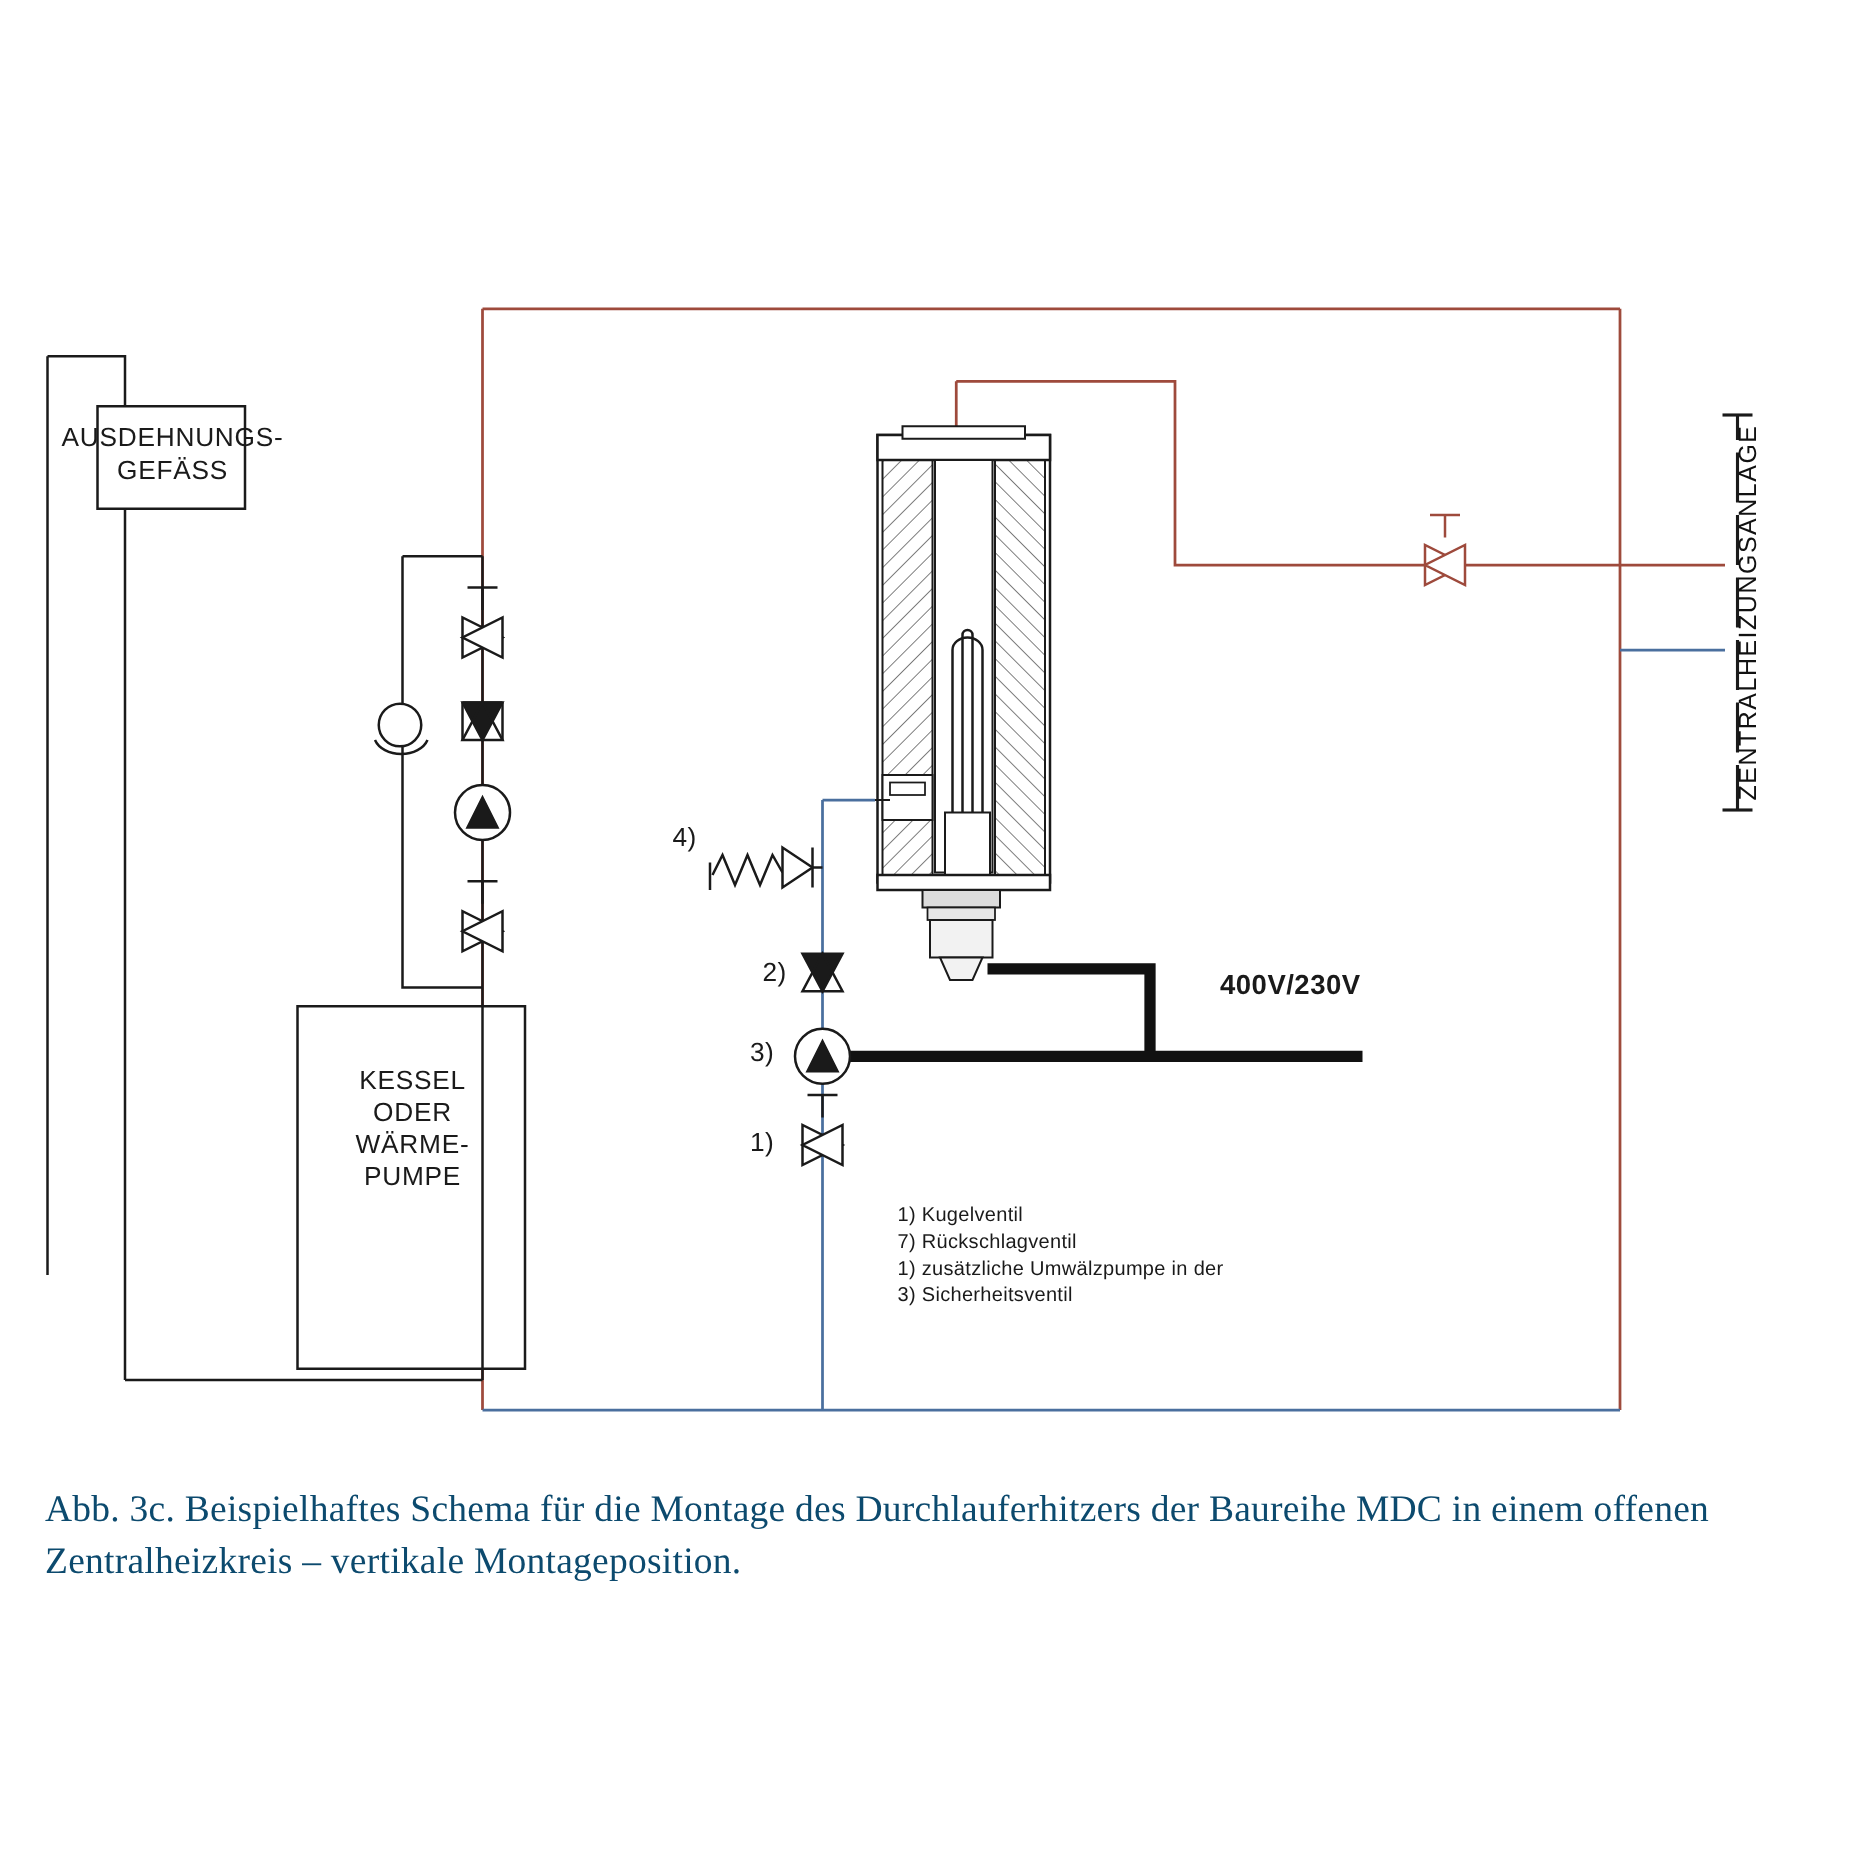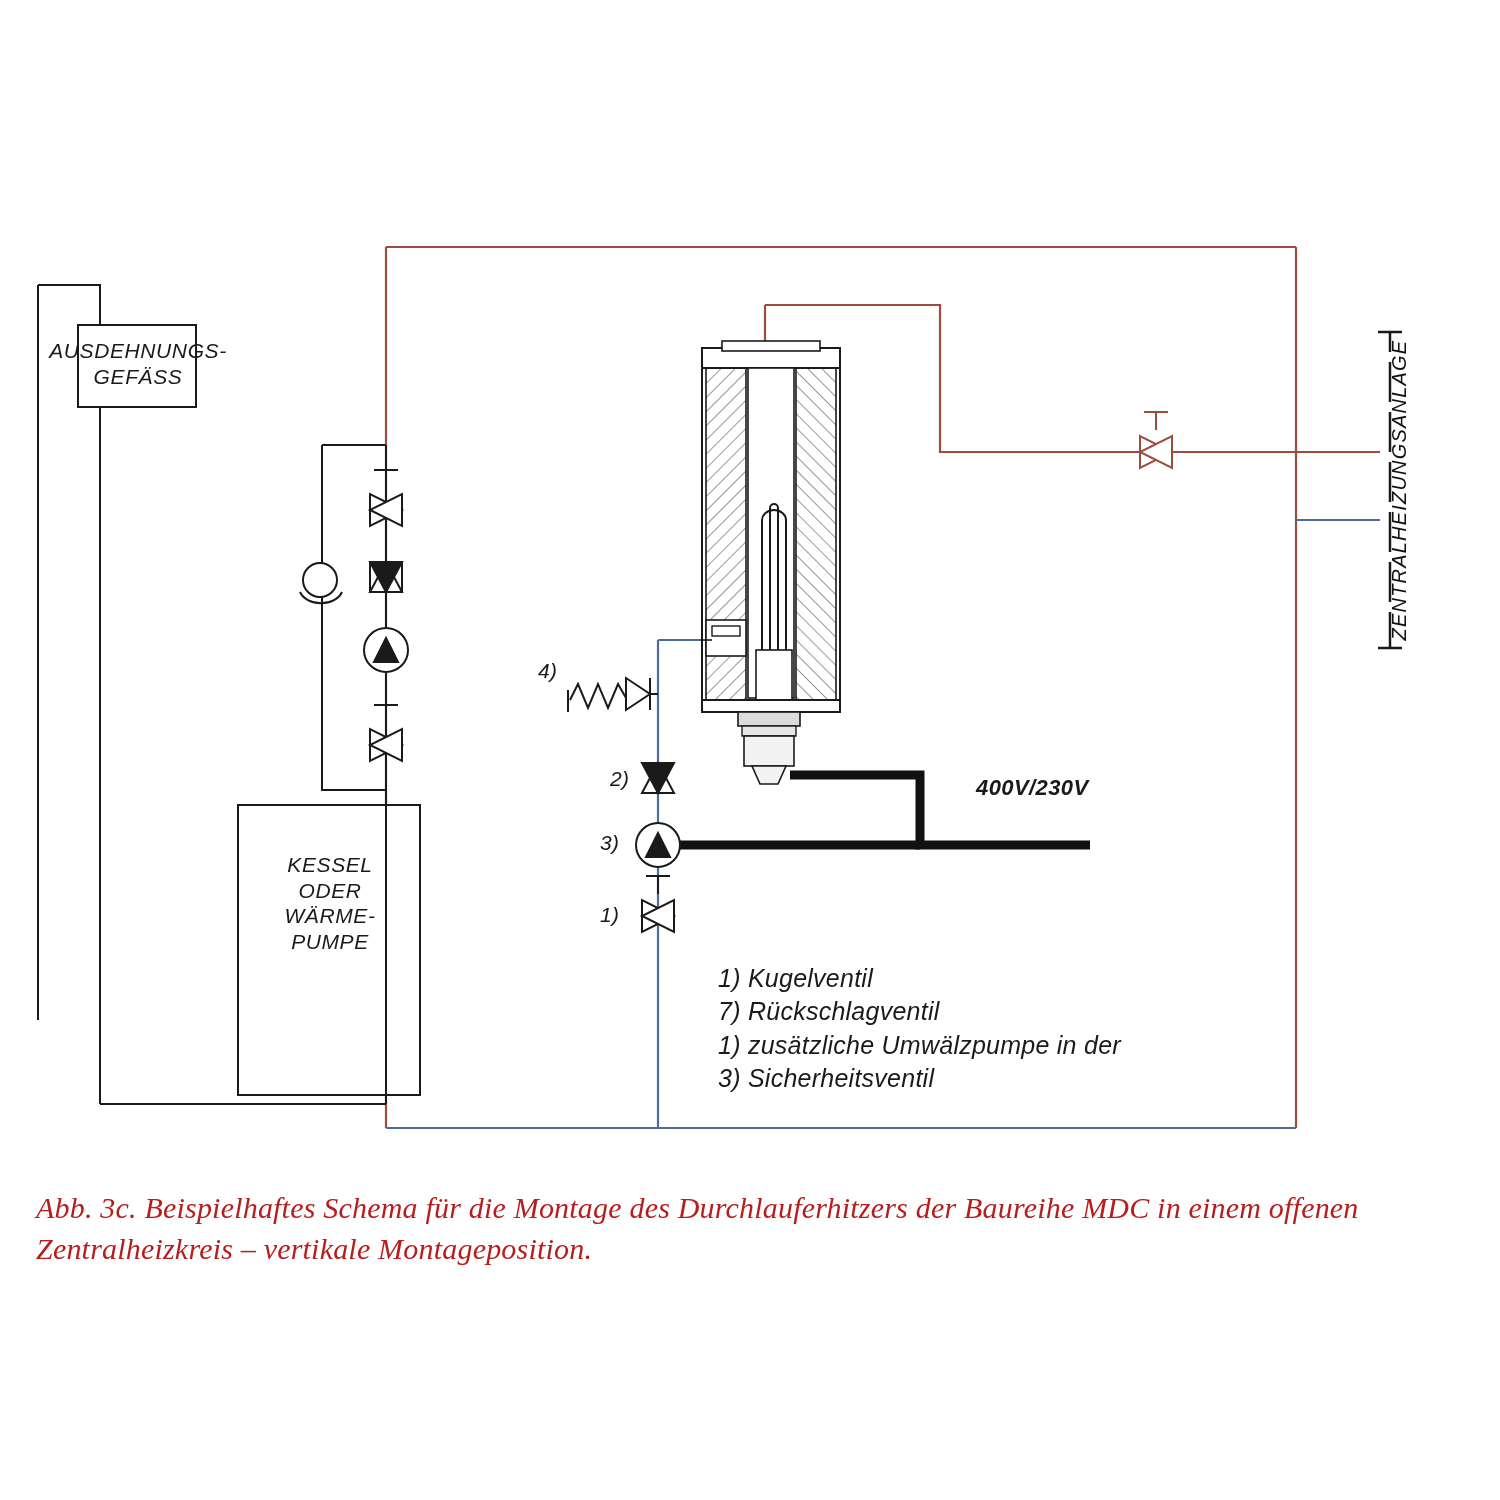--- a/index.html
+++ b/index.html
@@ -12,21 +12,20 @@
     height: 1500px;
     font-family: "Liberation Sans", sans-serif;
     color: #111111;
     position: relative;
     overflow: hidden;
   }
   #stage {
     position: relative;
     width: 1500px;
     height: 1092px;
-    font-style: italic;
   }
   svg#schematic {
     position: absolute;
     left: 0;
     top: 0;
     width: 1500px;
     height: 1500px;
   }
   .lbl {
     position: absolute;
@@ -47,21 +46,21 @@
   .lbl-volt {
     font-size: 22px;
     font-weight: bold;
     letter-spacing: 0.4px;
     margin-left: 14px;
   }
   .legend {
     position: absolute;
     left: 718px;
     top: 962px;
-    font-size: 25px;
+    font-size: 16px;
     letter-spacing: 0.25px;
     line-height: 1.33;
     color: #1a1a1a;
   }
   .vert-label {
     position: absolute;
     left: 1388px;
     top: 330px;
     width: 320px;
     transform-origin: 0 0;
@@ -72,21 +71,21 @@
   }
   .caption {
     position: absolute;
     left: 36px;
     top: 1188px;
     width: 1440px;
     font-family: "Liberation Serif", serif;
     font-size: 30px;
     line-height: 1.35;
     letter-spacing: 0.2px;
-    color: #b91c1c;
+    color: #0c4a6e;
   }
 </style>
 </head>
 <body>
 
 <div id="stage">
 
   <svg id="schematic" viewBox="0 0 1500 1500">
     <defs>
       <pattern id="hatchR" width="10" height="10" patternTransform="rotate(45)" patternUnits="userSpaceOnUse">

